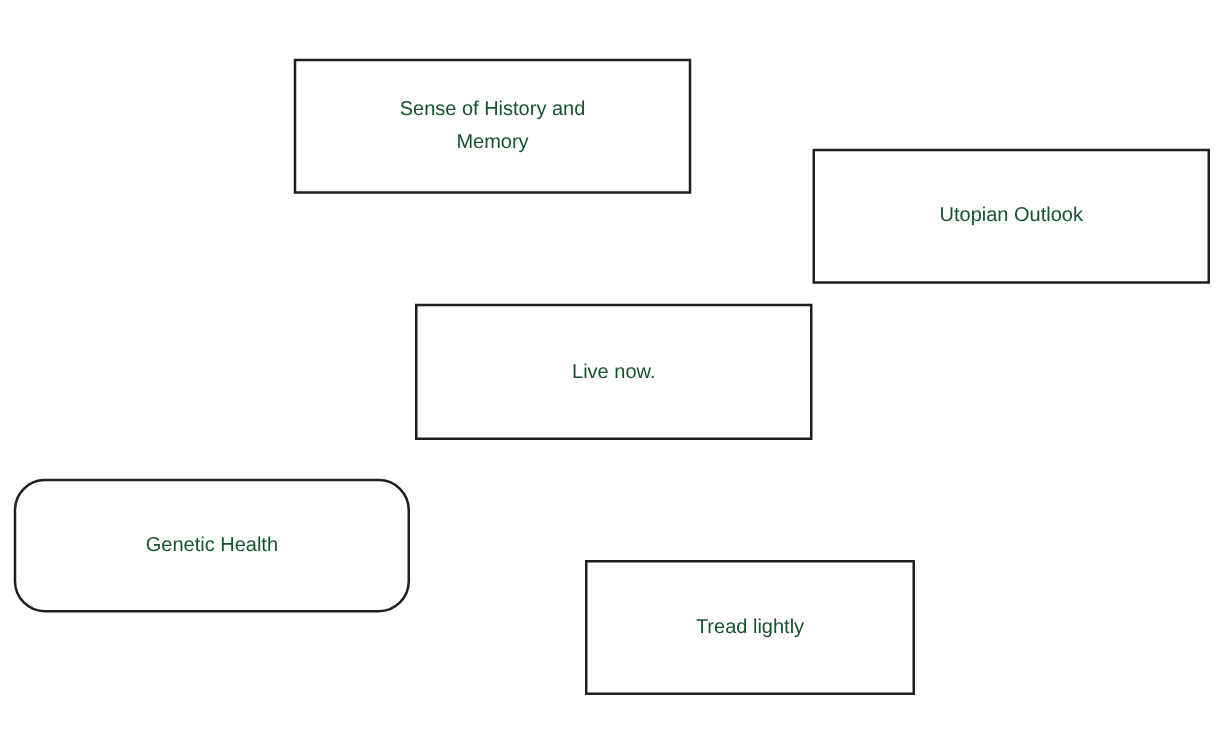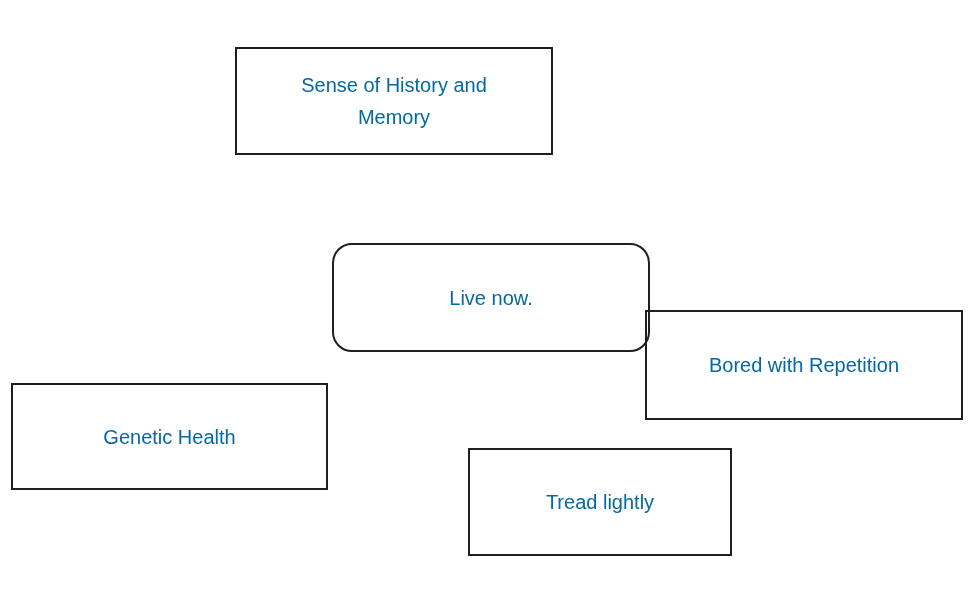--- a/index.html
+++ b/index.html
@@ -21,53 +21,53 @@
     border: 2px solid #1f1f1f;
     background: transparent;
     display: flex;
     align-items: center;
     justify-content: center;
     text-align: center;
     padding: 0 16px;
     cursor: default;
   }
   .tbox .label {
-    font-size: 20px;
+    font-size: 16px;
     line-height: 1.6;
-    color: #0369a1;
+    color: #14532d;
     white-space: pre-line;
   }
   
   .b0 { left: 235px; top: 47px;  width: 318px; height: 108px; }
   .b1 { left: 650px; top: 119px; width: 318px; height: 108px; }
   .b2 { left: 10px;  top: 216px; width: 318px; height: 109px; }
-  .b3 { left: 332px; top: 243px; width: 318px; height: 109px; border-radius: 20px; }
+  .b3 { left: 332px; top: 243px; width: 318px; height: 109px; }
   .b4 { left: 645px; top: 310px; width: 318px; height: 110px; }
-  .b5 { left: 11px;  top: 383px; width: 317px; height: 107px; }
+  .b5 { left: 11px;  top: 383px; width: 317px; height: 107px; border-radius: 25px; }
   .b6 { left: 468px; top: 448px; width: 264px; height: 108px; }
 </style>
 </head>
 <body>
 
 <div id="canvas">
 
   <div class="tbox b0">
     <span class="label">Sense of History and
 Memory</span>
   </div>
 
+  <div class="tbox b1">
+    <span class="label">Utopian Outlook</span>
+  </div>
 
 
   <div class="tbox b3">
     <span class="label">Live now.</span>
   </div>
 
-  <div class="tbox b4">
-    <span class="label">Bored with Repetition</span>
-  </div>
 
   <div class="tbox b5">
     <span class="label">Genetic Health</span>
   </div>
 
   <div class="tbox b6">
     <span class="label">Tread lightly</span>
   </div>
 
 </div>

